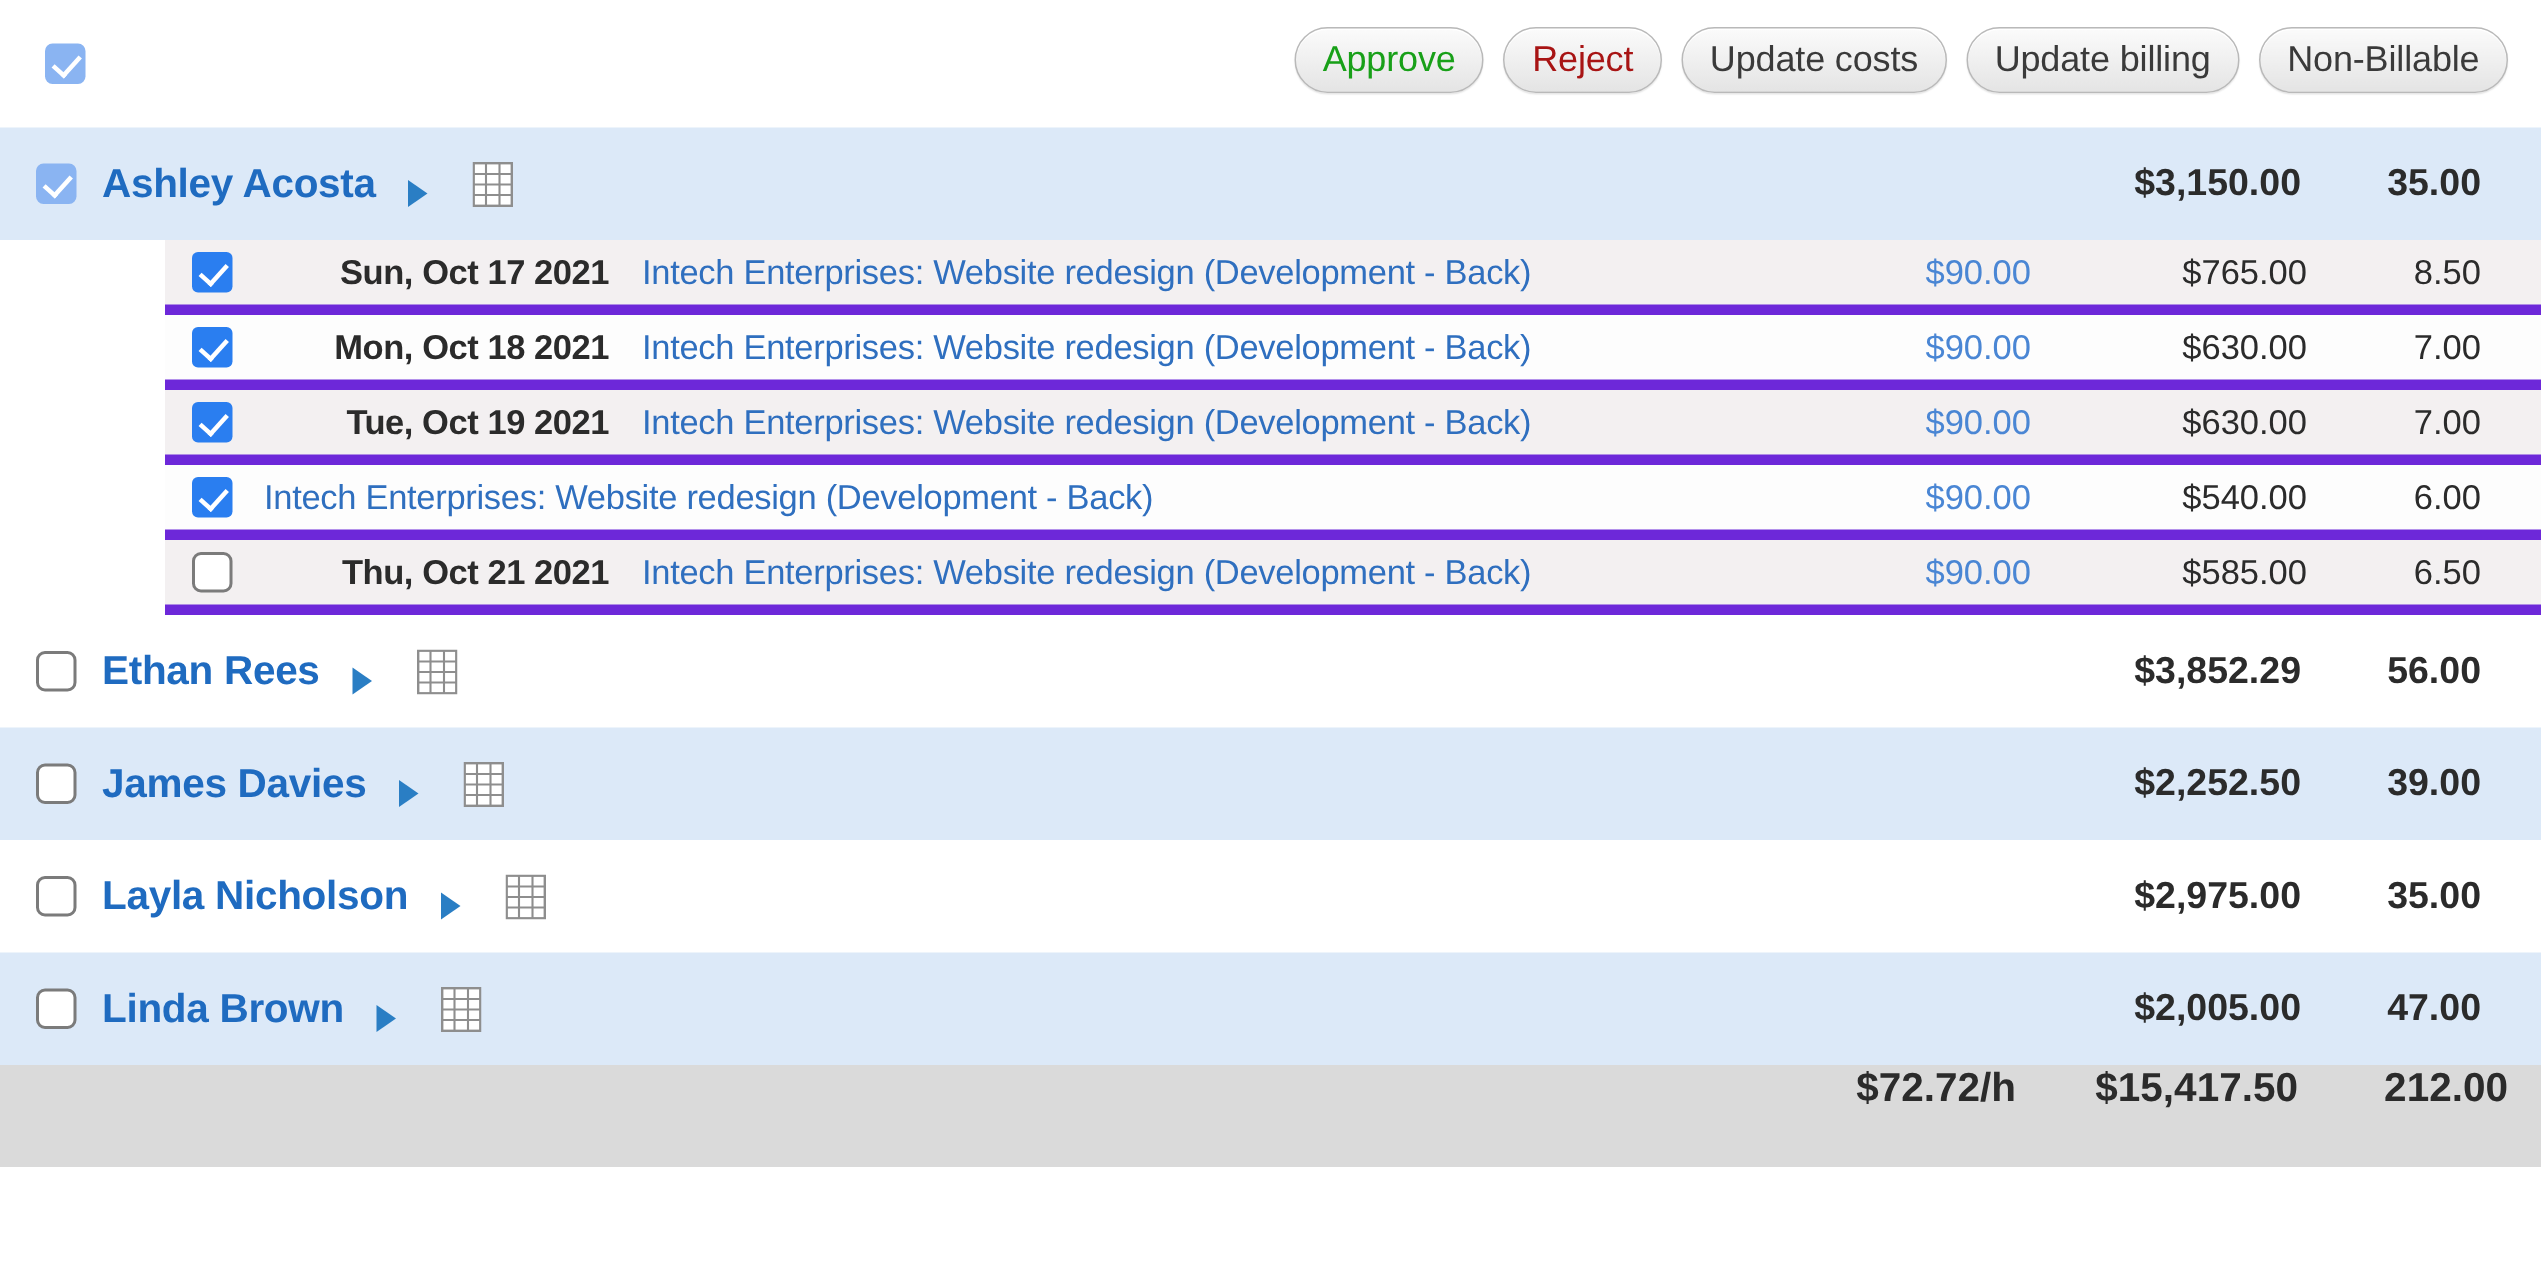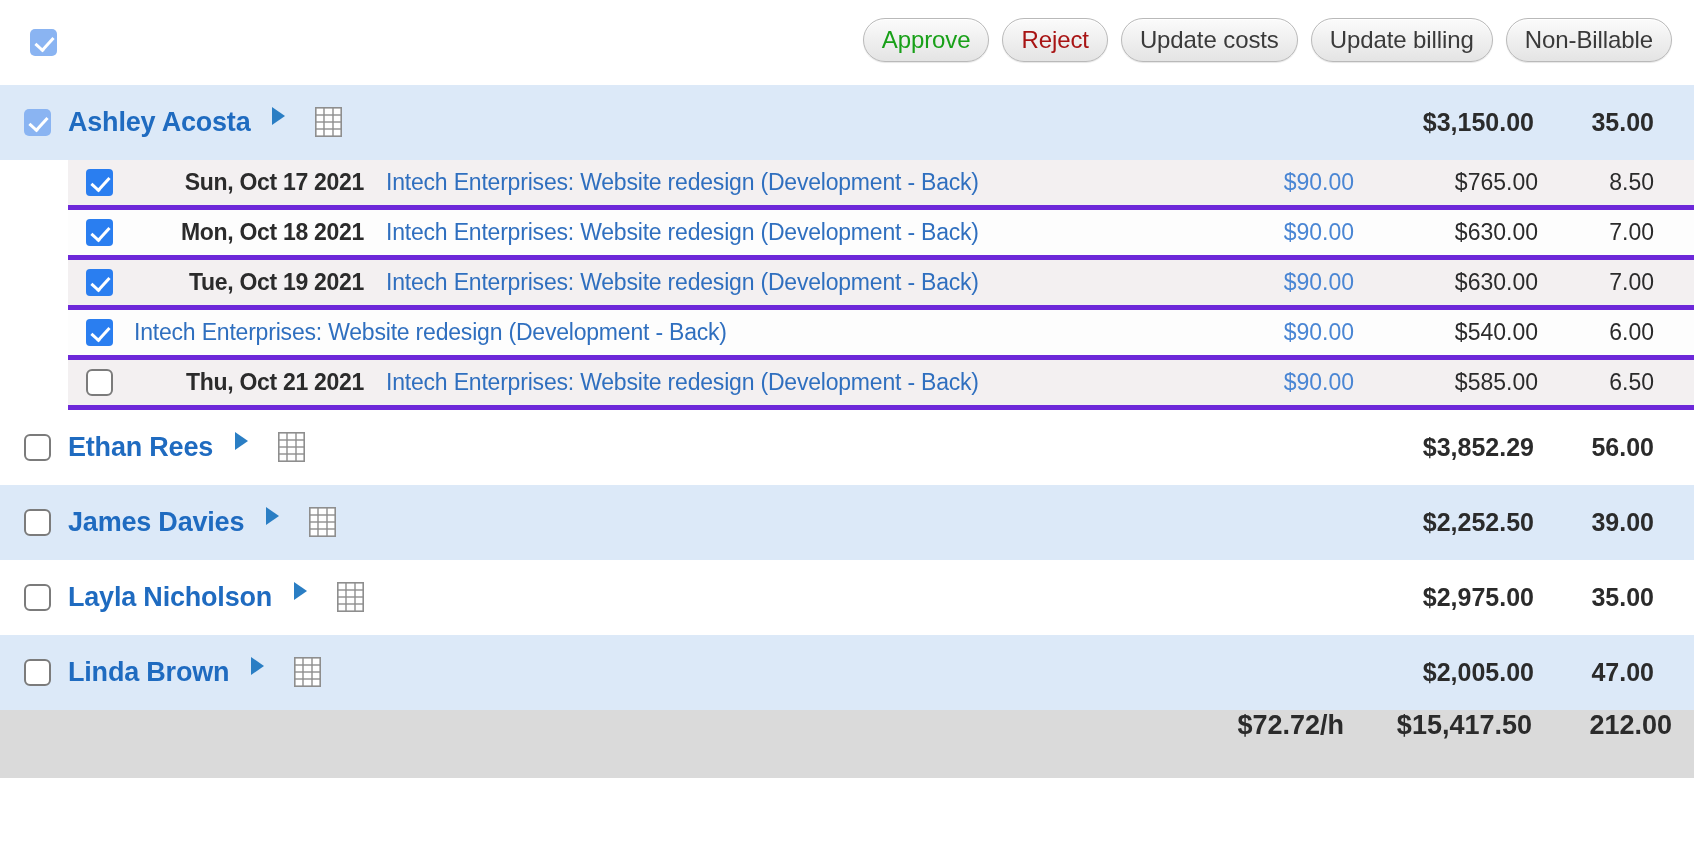--- a/index.html
+++ b/index.html
@@ -101,21 +101,21 @@
   .grp-cb-cell {
     width: 68px;
     flex: 0 0 68px;
     display: flex;
     align-items: center;
     justify-content: center;
     padding-left: 6px;
   }
   .grp-name-cell {
     display: flex;
-    align-items: flex-start;
+    align-items: flex-end;
     gap: 4px;
   }
   .grp-name {
     font-size: 27px;
     font-weight: bold;
     color: #1f6bc0;
     letter-spacing: -0.2px;
     cursor: pointer;
     white-space: nowrap;
   }
@@ -143,21 +143,22 @@
     width: 68px;
     flex: 0 0 68px;
     background: #ffffff;
     height: 100%;
   }
   .det-body {
     flex: 1 1 auto;
     height: 100%;
     display: flex;
     align-items: center;
-    border-bottom: 5px solid #6d28d9;
+    border-bottom: 7px solid #6d28d9;
+    margin-left: 42px;
   }
   .det-body.shade { background: #f3f0f1; }
   .det-body.white { background: #fdfdfd; }
 
   .det-cb-cell {
     width: 62px;
     flex: 0 0 62px;
     display: flex;
     align-items: center;
     justify-content: flex-start;

